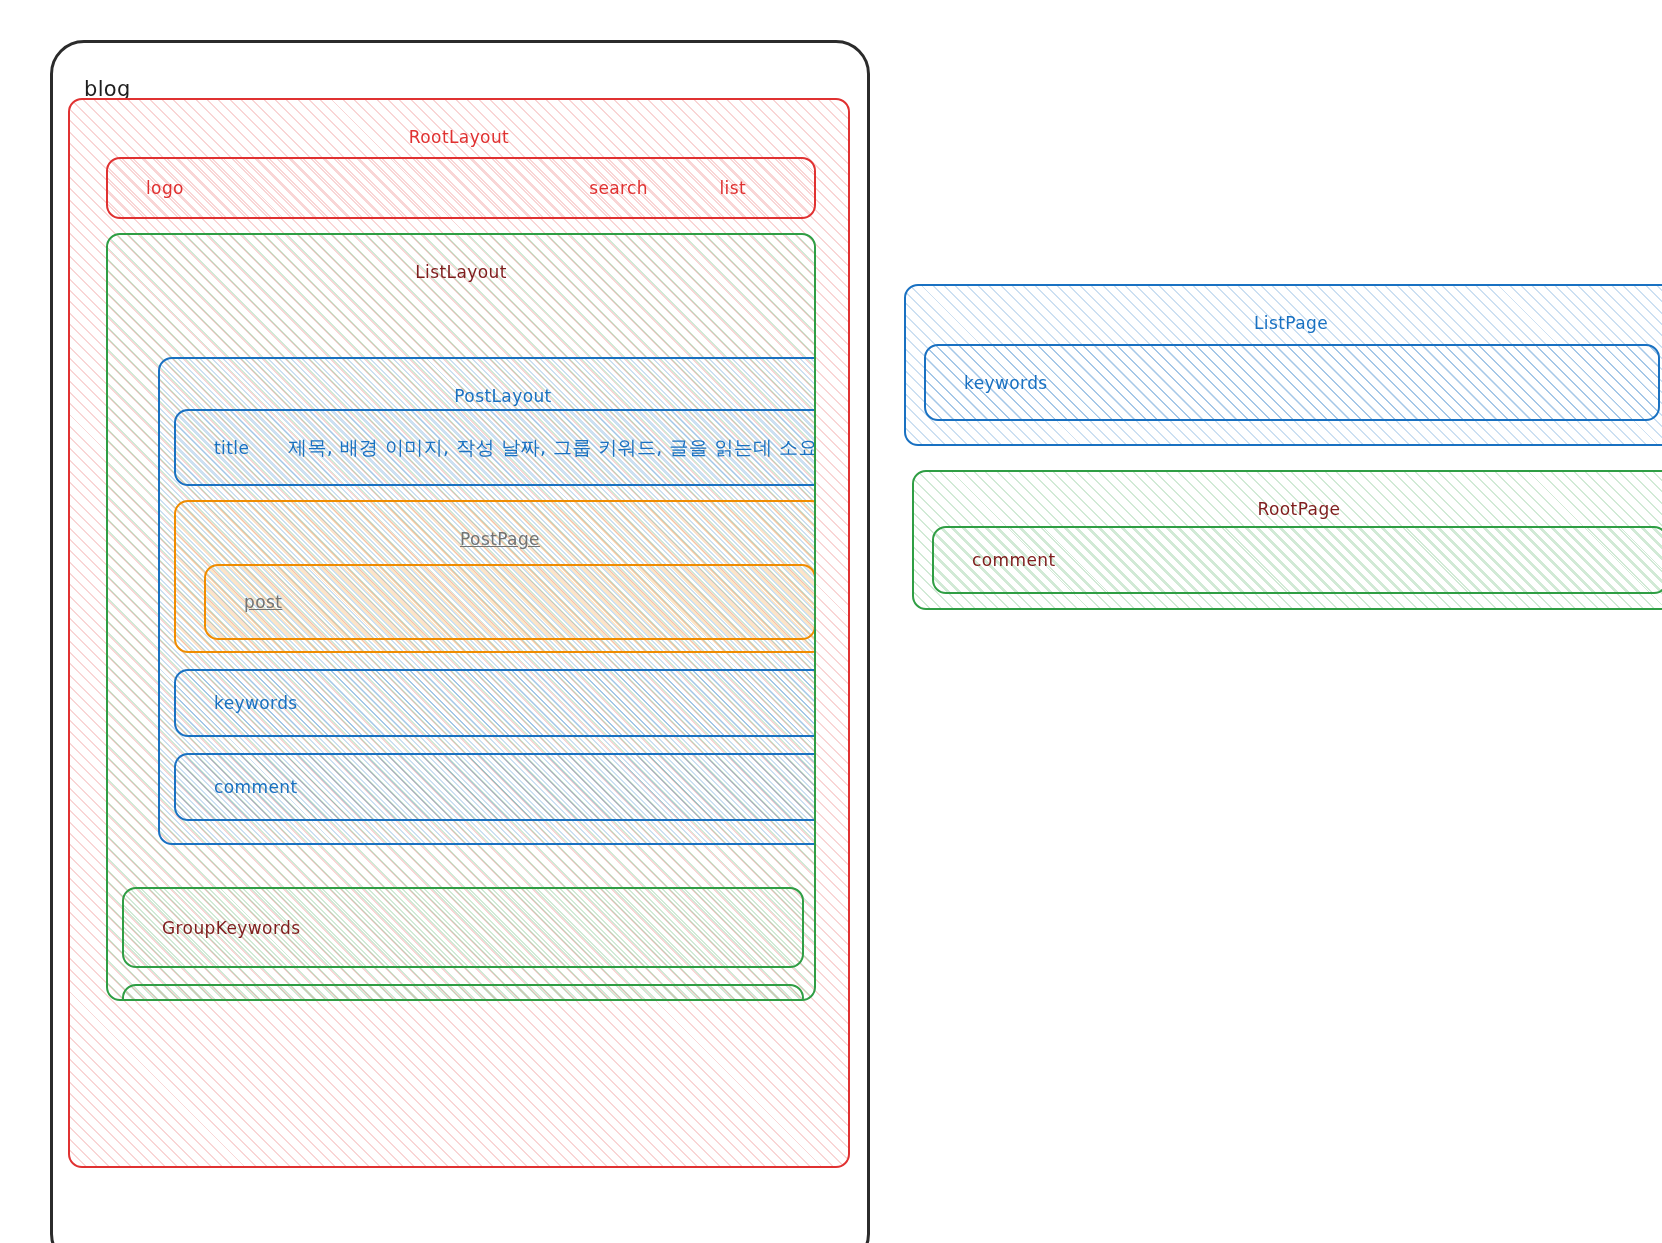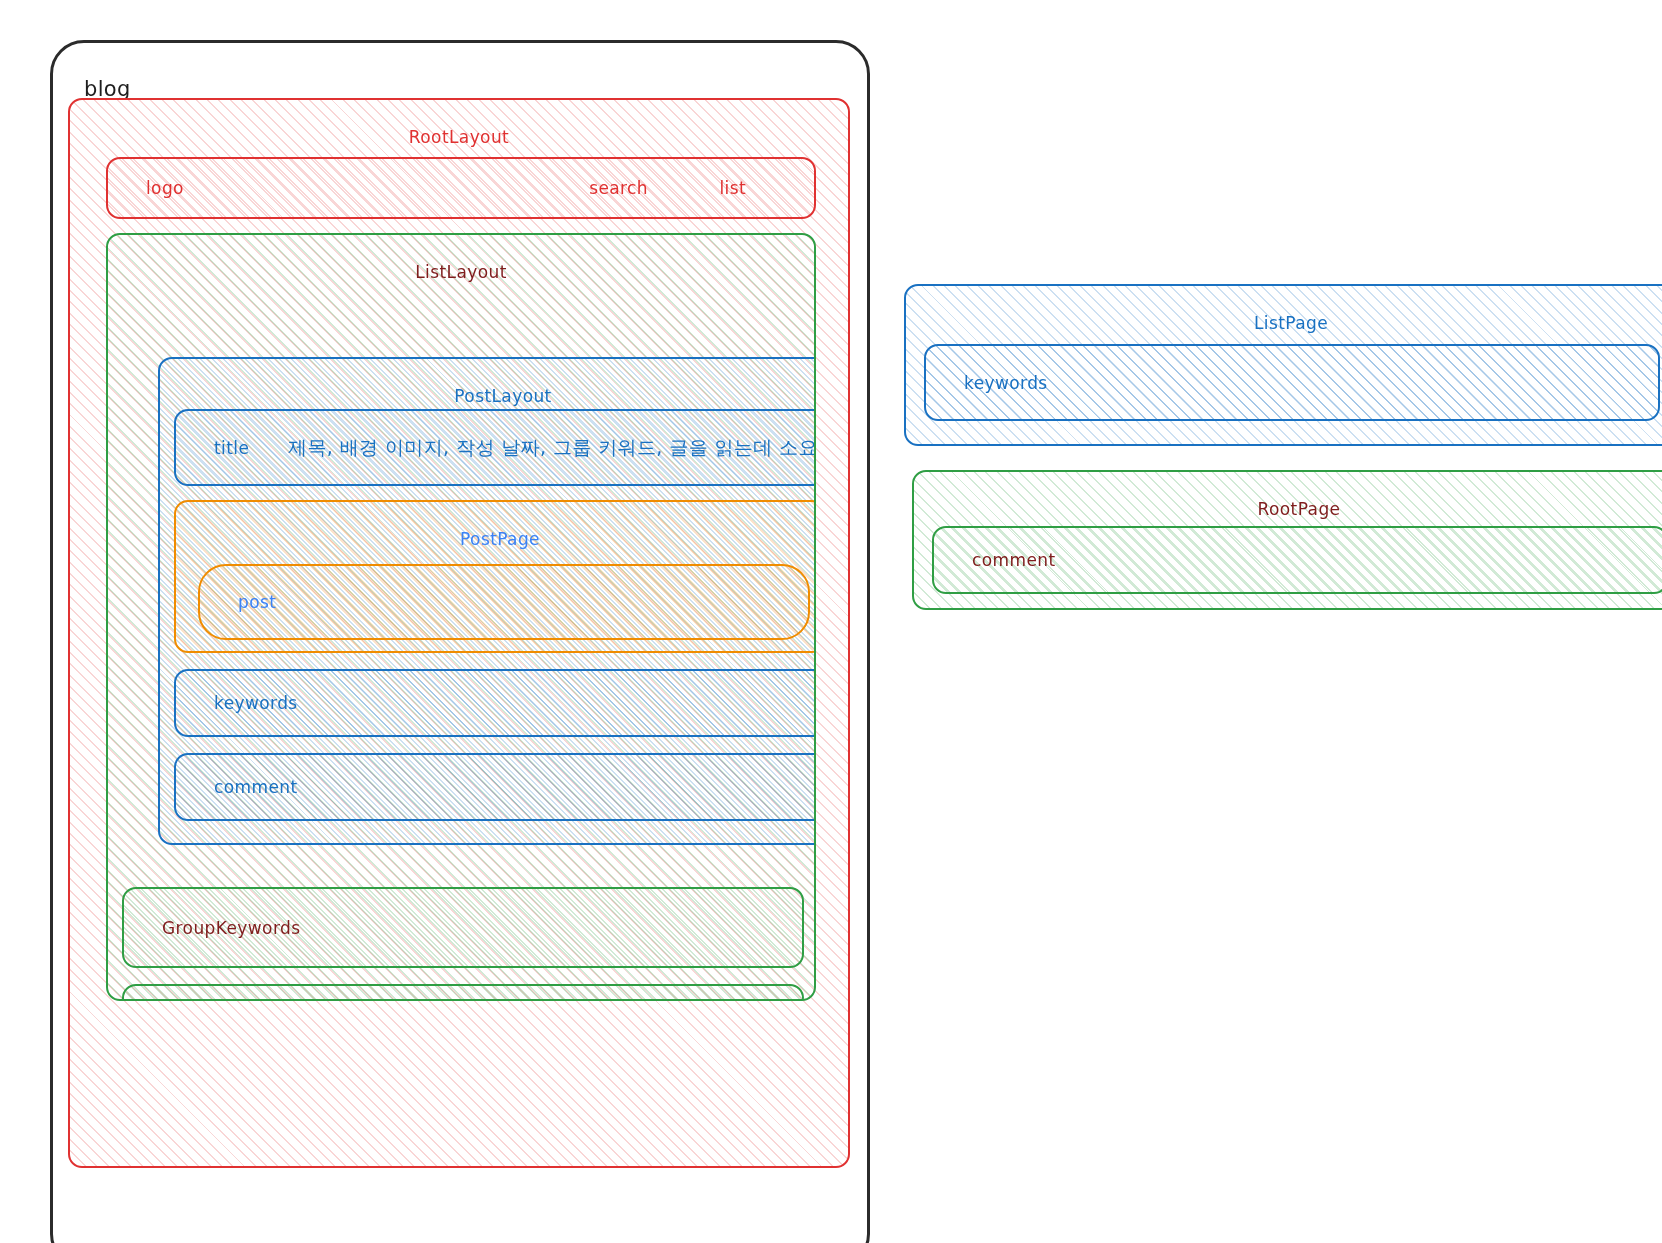--- a/index.html
+++ b/index.html
@@ -66,21 +66,21 @@
   }
 
   
   .red     { border-color: #e03131; }
   .red     > .label { color: #e03131; }
   .green   { border-color: #2f9e44; }
   .green   > .label { color: #7f1d1d; }
   .blue    { border-color: #1971c2; }
   .blue    > .label { color: #1971c2; }
   .orange  { border-color: #f08c00; }
-  .orange  > .label { color: #3b82f6; }
+  .orange  > .label { color: #737373; text-decoration: underline; }
 
   
   .h-red {
     background-image: repeating-linear-gradient(
       45deg,
       rgba(224,49,49,0.20) 0px,
       rgba(224,49,49,0.20) 1.4px,
       rgba(255,255,255,0) 1.4px,
       rgba(255,255,255,0) 8px);
   }
@@ -117,21 +117,21 @@
   }
   .label.ko { font-size: 19px; }
 
   
   #root-layout      { left: 36px;  top: 66px;  width: 782px; height: 1070px; }
   #header-bar       { left: 36px;  top: 57px;  width: 710px; height: 62px;  }
   #list-layout      { left: 36px;  top: 133px; width: 710px; height: 768px; }
   #post-layout      { left: 50px;  top: 122px; width: 690px; height: 488px; }
   #title-box        { left: 14px;  top: 50px;  width: 658px; height: 77px;  }
   #post-page        { left: 14px;  top: 141px; width: 652px; height: 153px; }
-  #post-box         { left: 22px;  top: 62px;  width: 612px; height: 76px; border-radius: 28px;  }
+  #post-box         { left: 28px;  top: 62px;  width: 612px; height: 76px;  }
   #keywords-box     { left: 14px;  top: 310px; width: 658px; height: 68px;  }
   #comment-box      { left: 14px;  top: 394px; width: 658px; height: 68px;  }
   #group-keywords   { left: 14px;  top: 652px; width: 682px; height: 81px;  }
   #filtered-list    { left: 14px;  top: 749px; width: 682px; height: 81px;  }
   #footer-box       { left: 36px;  top: 924px; width: 710px; height: 130px; }
 
   
   #list-page        { left: 872px; top: 252px; width: 774px; height: 162px; }
   #lp-keywords      { left: 18px;  top: 58px;  width: 736px; height: 77px;  }
   #root-page        { left: 880px; top: 438px; width: 774px; height: 140px; }

